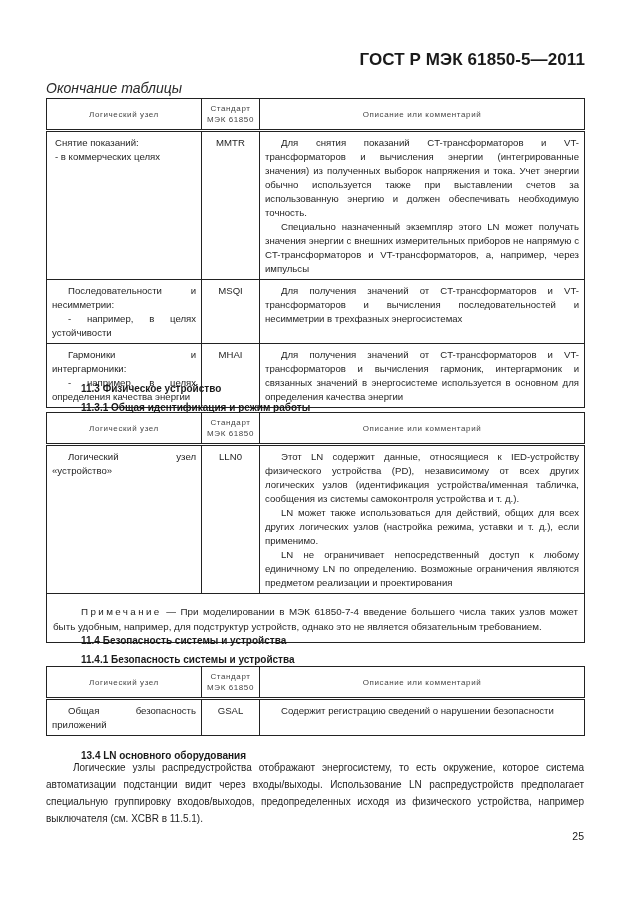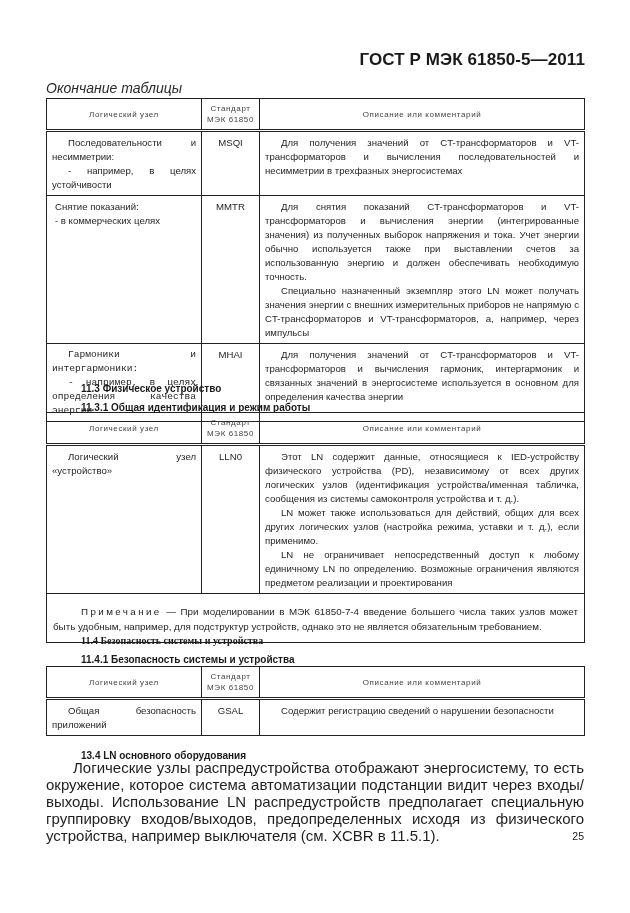--- a/index.html
+++ b/index.html
@@ -41,21 +41,21 @@
     table.lnt td.desc { text-align: justify; }
     .ind { text-indent: 16px; display: block; }
     .note-cell { padding: 10px 6px 8px 6px !important; text-align: justify; font-size: 9.8px; line-height: 15px; }
     .note-lbl { letter-spacing: 2.4px; }
     h3.sec {
       position: absolute; left: 73px; margin: 8px;
       font-size: 10px; font-weight: bold; color: #1a1a1a;
     }
     .body-para {
       position: absolute; left: 46px; width: 538px;
-      font-size: 15px; line-height: 17px; text-align: justify;
+      font-size: 10px; line-height: 17px; text-align: justify;
       color: #1f1f1f;
     }
     .body-para .ind { text-indent: 27px; }
     .page-number {
       position: absolute; right: 46px; top: 830px; font-size: 10.5px;
     }
   </style>
 </head>
 <body>
 
@@ -70,43 +70,43 @@
       <col class="c3">
     </colgroup>
   <thead>
     <tr>
       <th>Логический узел</th>
       <th><span>Стандарт</span><br><span>МЭК 61850</span></th>
       <th>Описание или комментарий</th>
     </tr>
   </thead>
   <tbody>
-    <tr style="height:60px;">
-      <td style="text-align:justify;">
-        <span class="ind">Последовательности и несимметрии:</span>
-        <span class="ind">- например, в целях устойчивости</span>
-      </td>
-      <td class="code">MSQI</td>
-      <td class="desc">
-        <span class="ind">Для получения значений от CT-трансформаторов и VT-трансформаторов и вычисления последовательностей и несимметрии в трехфазных энергосистемах</span>
-      </td>
-    </tr>
     <tr style="height:115px;">
       <td style="padding-left:8px;">
         <span style="display:block">Снятие показаний:</span>
         <span style="display:block">- в коммерческих целях</span>
       </td>
       <td class="code">MMTR</td>
       <td class="desc">
         <span class="ind">Для снятия показаний CT-трансформаторов и VT-трансформаторов и вычисления энергии (интегрированные значения) из полученных выборок напряжения и тока. Учет энергии обычно используется также при выставлении счетов за использованную энергию и должен обеспечивать необходимую точность.</span>
         <span class="ind">Специально назначенный экземпляр этого LN может получать значения энергии с внешних измерительных приборов не напрямую с CT-трансформаторов и VT-трансформаторов, а, например, через импульсы</span>
       </td>
     </tr>
     <tr style="height:60px;">
-      <td style="text-align:justify;font-family:Liberation Mono, monospace;">
+      <td style="text-align:justify;">
+        <span class="ind">Последовательности и несимметрии:</span>
+        <span class="ind">- например, в целях устойчивости</span>
+      </td>
+      <td class="code">MSQI</td>
+      <td class="desc">
+        <span class="ind">Для получения значений от CT-трансформаторов и VT-трансформаторов и вычисления последовательностей и несимметрии в трехфазных энергосистемах</span>
+      </td>
+    </tr>
+    <tr style="height:60px;">
+      <td style="text-align:justify;">
         <span class="ind">Гармоники и интергармоники:</span>
         <span class="ind">- например, в целях определения качества энергии</span>
       </td>
       <td class="code">MHAI</td>
       <td class="desc">
         <span class="ind">Для получения значений от CT-трансформаторов и VT-трансформаторов и вычисления гармоник, интергармоник и связанных значений в энергосистеме используется в основном для определения качества энергии</span>
       </td>
     </tr>
   </tbody>
 </table>
@@ -140,21 +140,21 @@
       </td>
     </tr>
     <tr>
       <td colspan="3" class="note-cell">
         <span style="display:inline-block;width:28px;"></span><span class="note-lbl">Примечание</span><span> — При моделировании в МЭК 61850-7-4 введение большего числа таких узлов может быть удобным, например, для подструктур устройств, однако это не является обязательным требованием.</span>
       </td>
     </tr>
   </tbody>
 </table>
 
-<h3 class="sec" style="top:627px;font-family:Liberation Serif, serif;">11.4 Безопасность системы и устройства</h3>
+<h3 class="sec" style="top:627px;">11.4 Безопасность системы и устройства</h3>
 <h3 class="sec" style="top:646px;">11.4.1 Безопасность системы и устройства</h3>
 
 <table class="lnt" style="top:666px;">
   <colgroup>
       <col class="c1">
       <col class="c2">
       <col class="c3">
     </colgroup>
   <thead>
     <tr>

